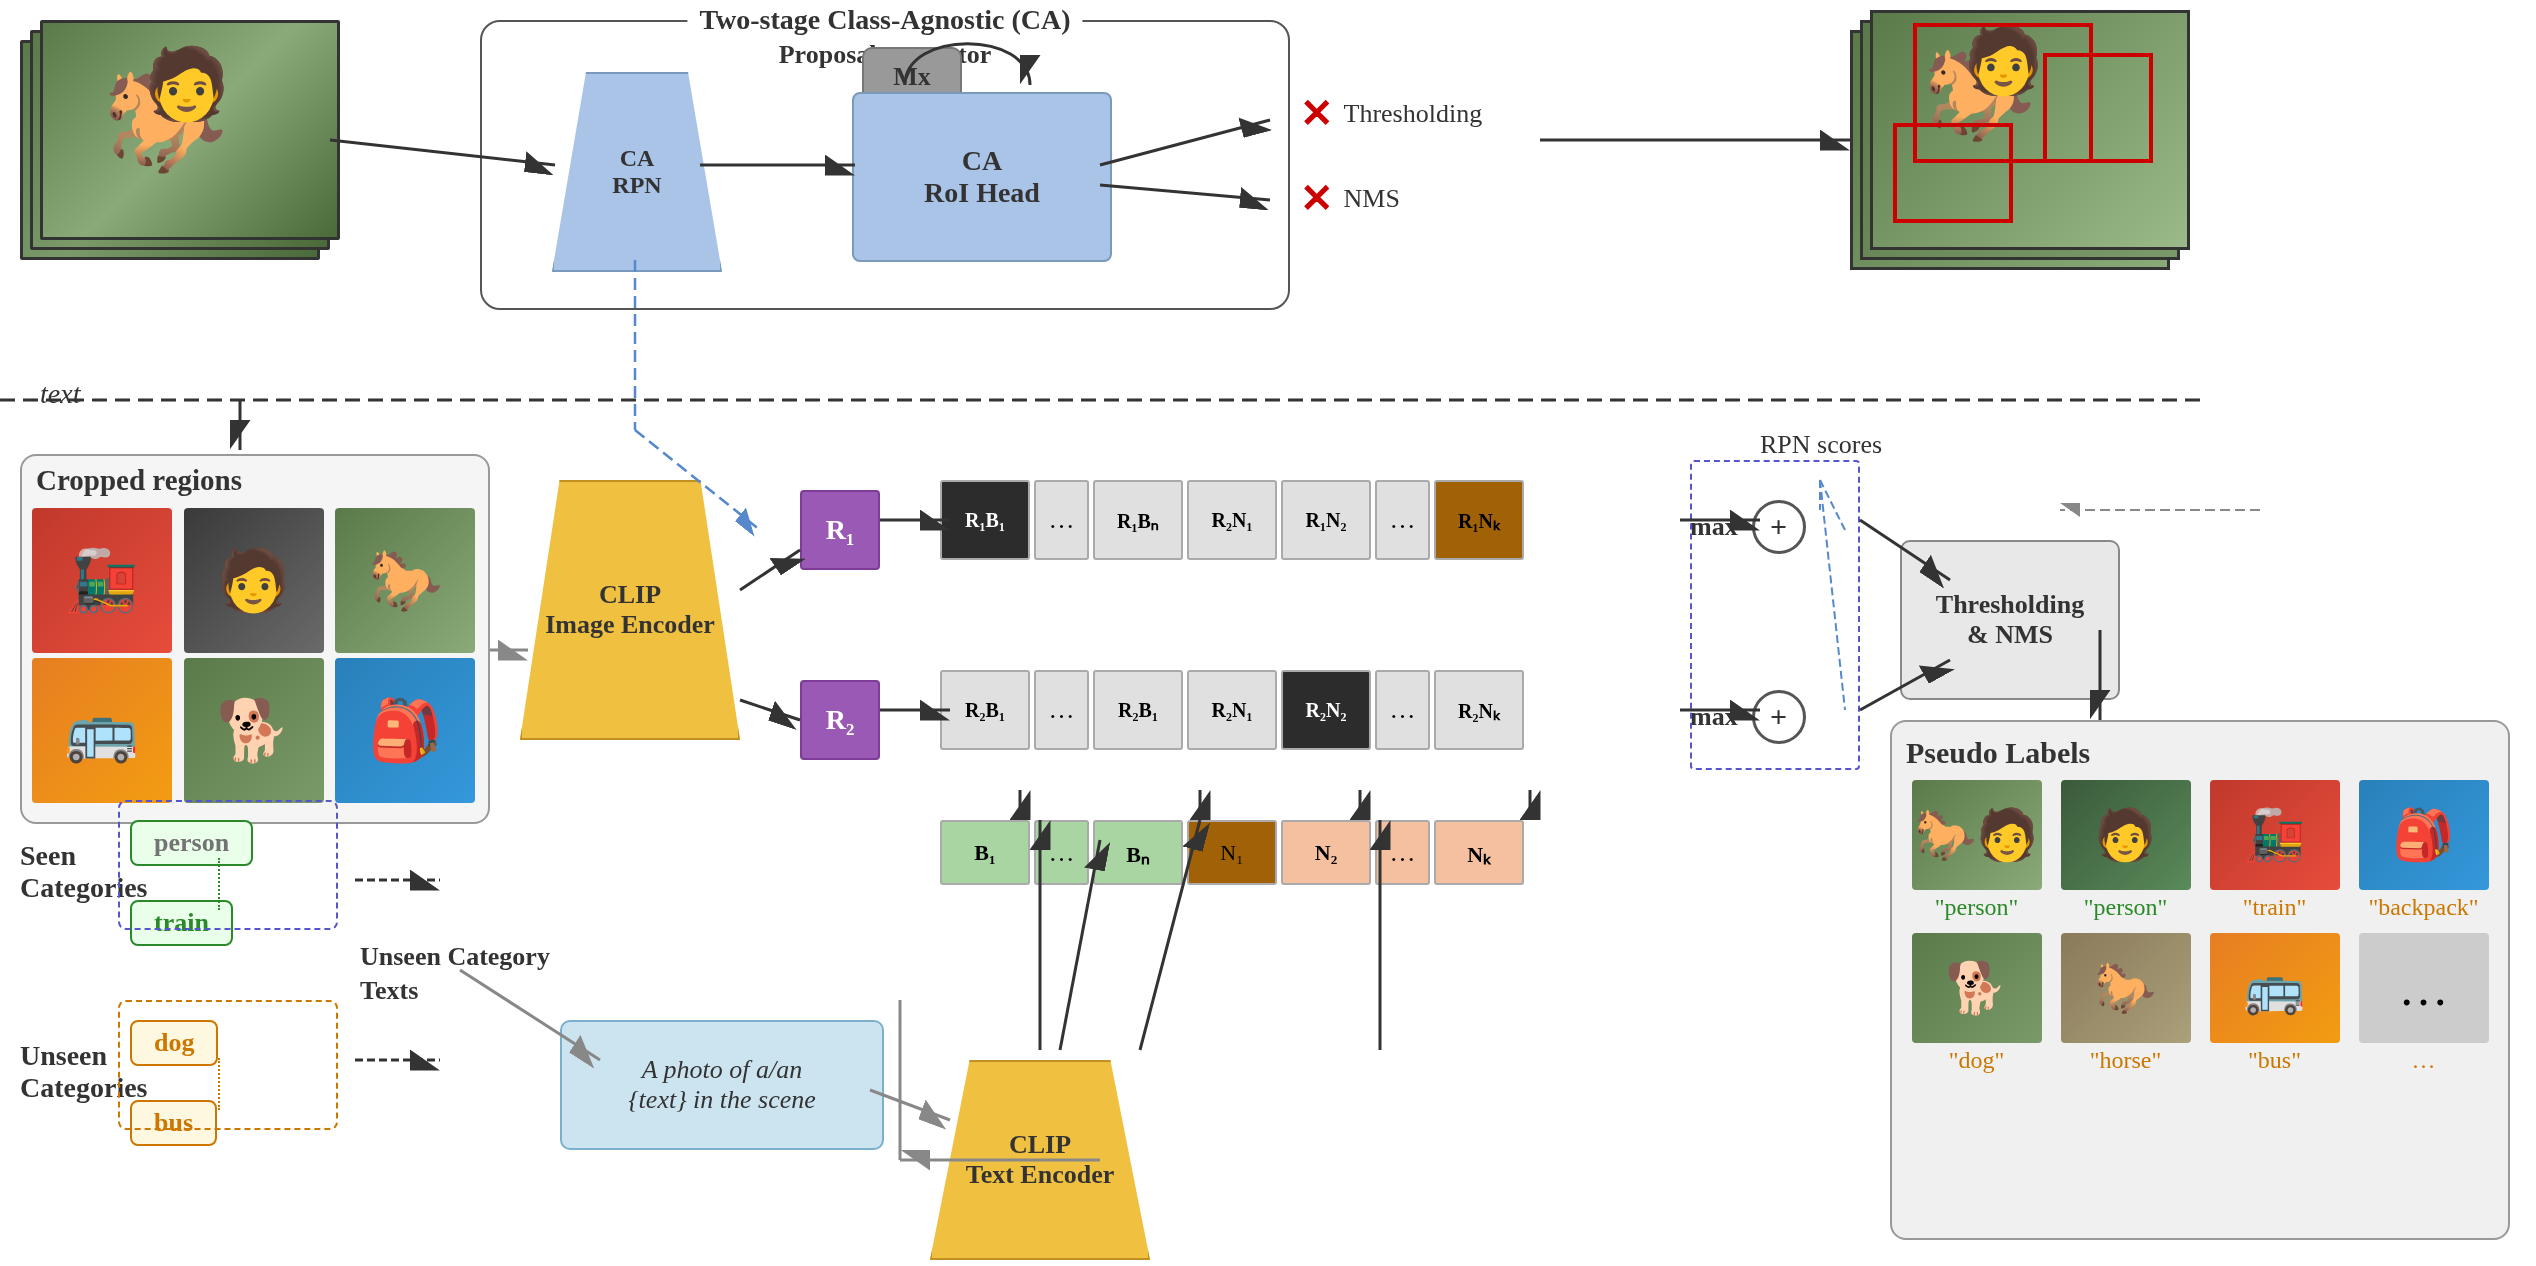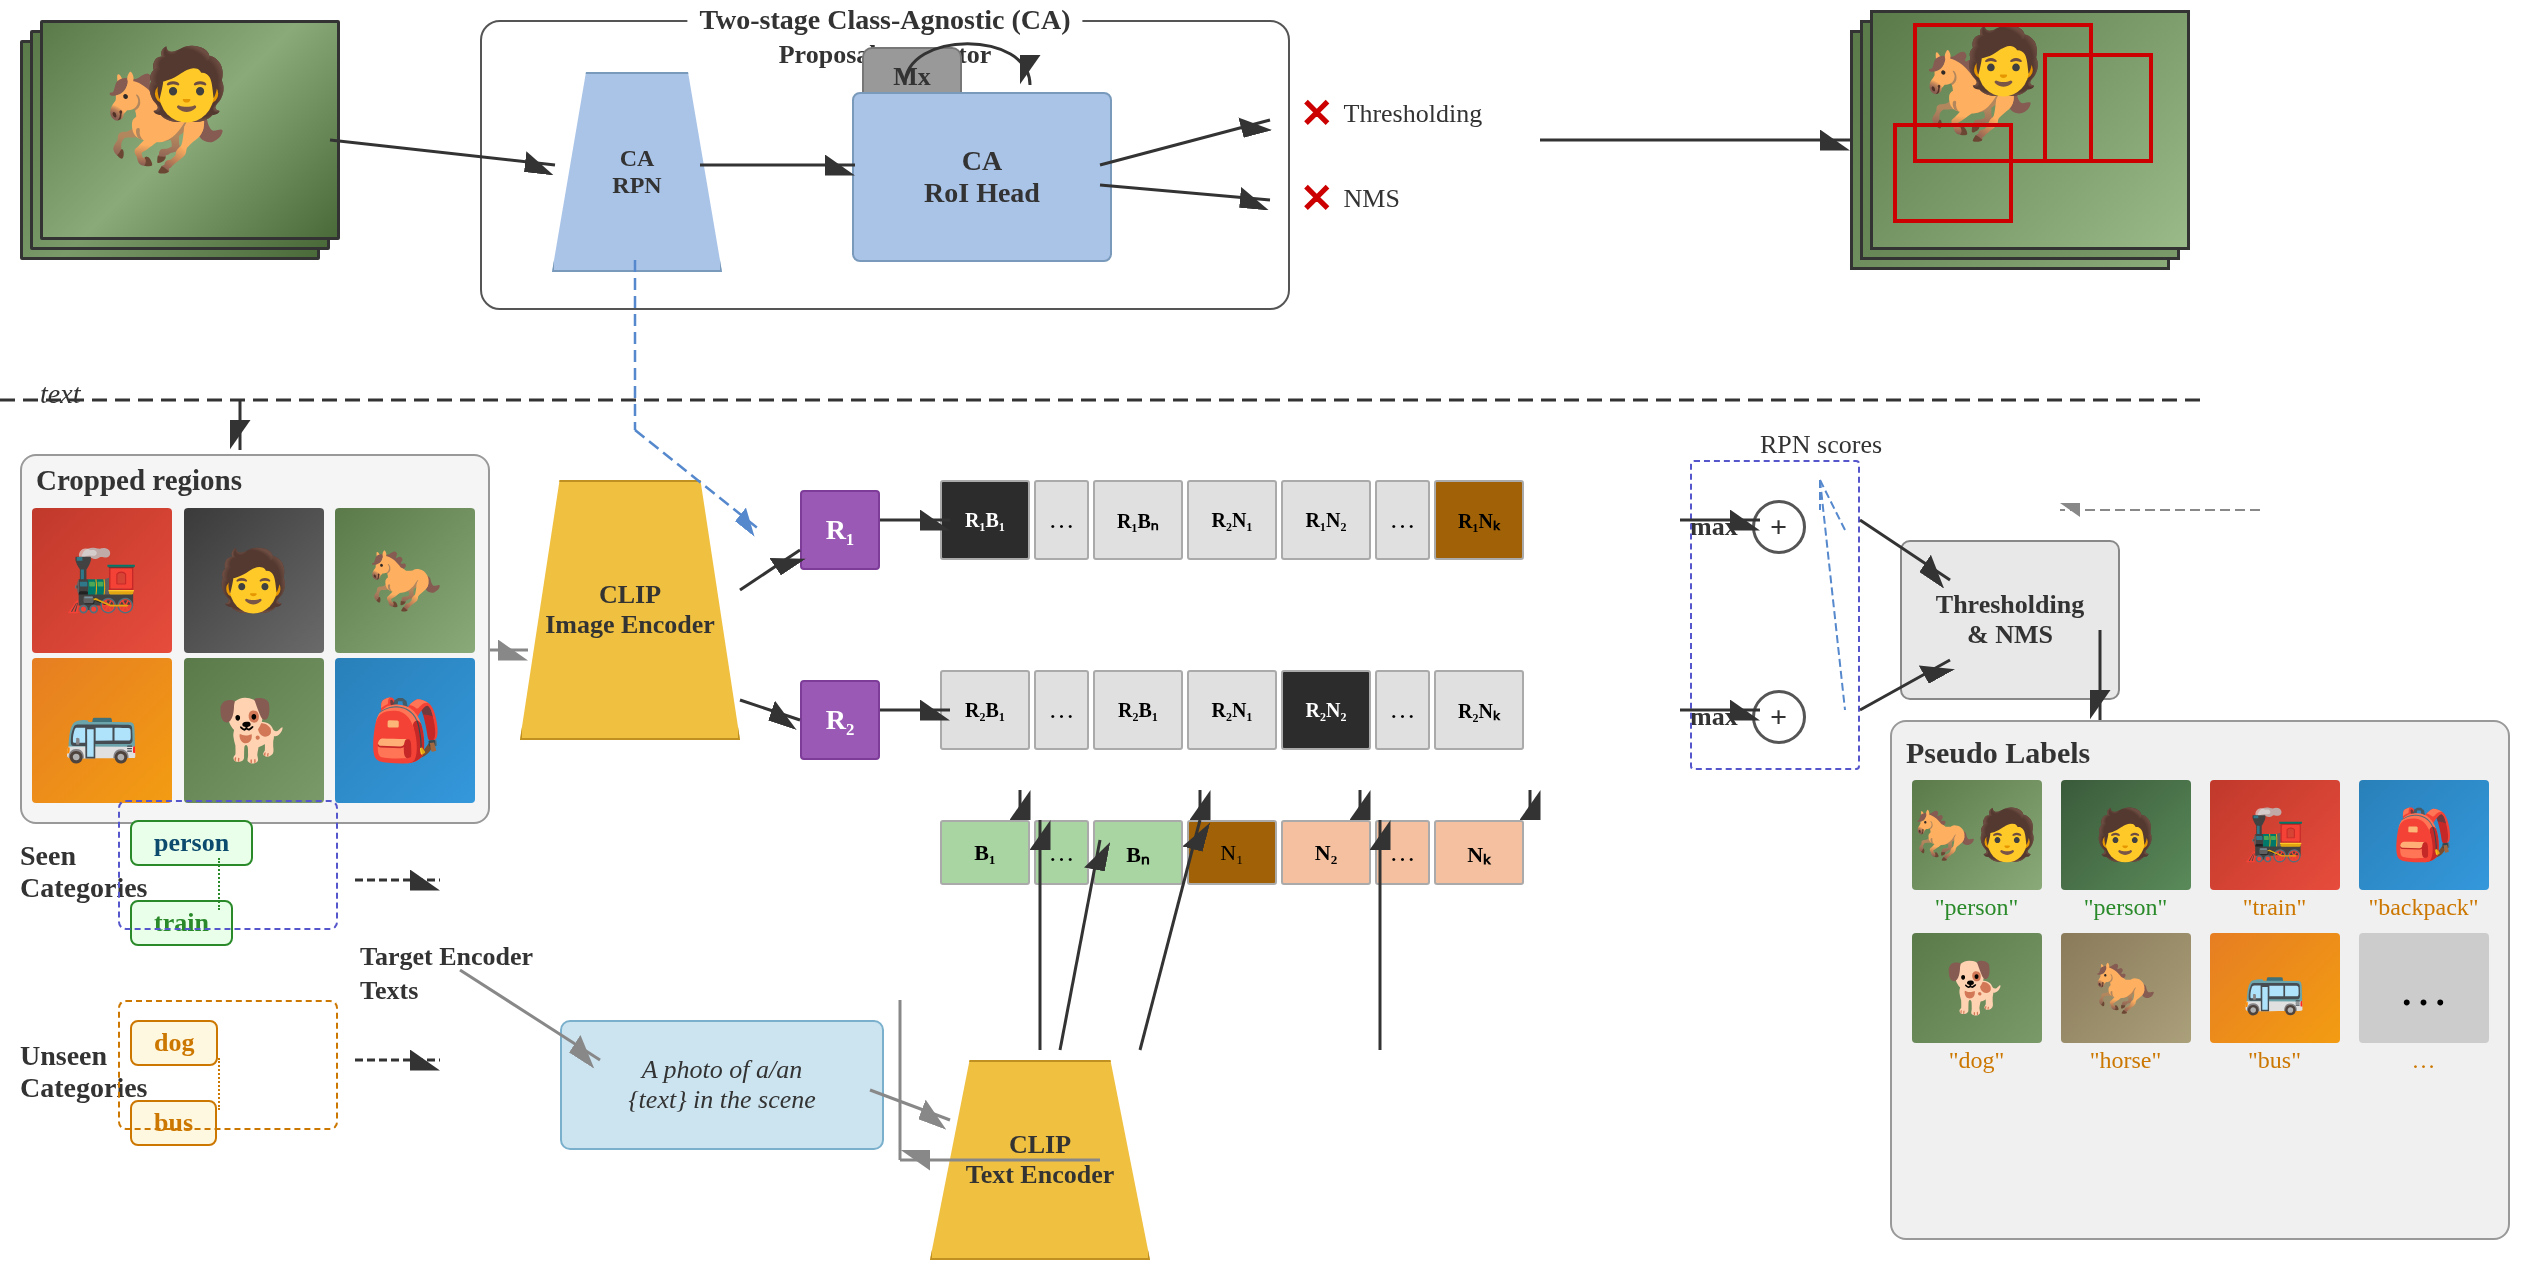--- a/index.html
+++ b/index.html
@@ -298,37 +298,37 @@
         <div style="font-size:24px; text-align:center; margin-top:4px; color:#cc7700;">…</div>
       </div>
     </div>
   </div>
 
   <div style="position:absolute; left:20px; top:840px; font-size:28px; font-weight:bold; color:#333;">
     <span>Seen</span><br>
     <span>Categories</span>
   </div>
 
-  <div style="position:absolute; left:130px; top:820px; border:2.5px solid #2a8a2a; border-radius:8px; padding:6px 22px; font-size:26px; font-weight:bold; color:#0c4a6e; background:#eaffea;">person</div>
+  <div style="position:absolute; left:130px; top:820px; border:2.5px solid #2a8a2a; border-radius:8px; padding:6px 22px; font-size:26px; font-weight:bold; color:#737373; background:#eaffea;">person</div>
   <div style="position:absolute; left:130px; top:900px; border:2.5px solid #2a8a2a; border-radius:8px; padding:6px 22px; font-size:26px; font-weight:bold; color:#2a8a2a; background:#eaffea;">train</div>
 
   <div style="position:absolute; left:118px; top:800px; width:220px; height:130px; border:2.5px dashed #5555cc; border-radius:8px;"></div>
 
   <div style="position:absolute; left:20px; top:1040px; font-size:28px; font-weight:bold; color:#333;">
     <span>Unseen</span><br>
     <span>Categories</span>
   </div>
 
   <div style="position:absolute; left:130px; top:1020px; border:2.5px solid #cc7700; border-radius:8px; padding:6px 22px; font-size:26px; font-weight:bold; color:#cc7700; background:#fff8e0;">dog</div>
   <div style="position:absolute; left:130px; top:1100px; border:2.5px solid #cc7700; border-radius:8px; padding:6px 22px; font-size:26px; font-weight:bold; color:#cc7700; background:#fff8e0;">bus</div>
 
   <div style="position:absolute; left:118px; top:1000px; width:220px; height:130px; border:2.5px dashed #cc7700; border-radius:8px;"></div>
 
   <div style="position:absolute; left:360px; top:940px; font-size:26px; font-weight:bold; color:#333; line-height:1.3;">
-    <span>Target Encoder</span><br>
+    <span>Unseen Category</span><br>
     <span>Texts</span>
   </div>
 
   <div style="position:absolute; left:560px; top:1020px; width:324px; height:130px; background:#cce4f0; border:2px solid #7ab0cc; border-radius:10px; display:flex; align-items:center; justify-content:center; font-size:26px; color:#333; text-align:center; font-style:italic; padding:8px;">
     <span>A photo of a/an<br>{text} in the scene</span>
   </div>
 
   <div style="position:absolute; left:930px; top:1060px; width:220px; height:200px; background:#f0c040; border:2px solid #c09020; clip-path:polygon(18% 0%, 82% 0%, 100% 100%, 0% 100%);"></div>
   <div style="position:absolute; left:930px; top:1060px; width:220px; height:200px; display:flex; align-items:center; justify-content:center; flex-direction:column; font-size:26px; font-weight:bold; color:#333; z-index:10;">
     <span>CLIP</span>

